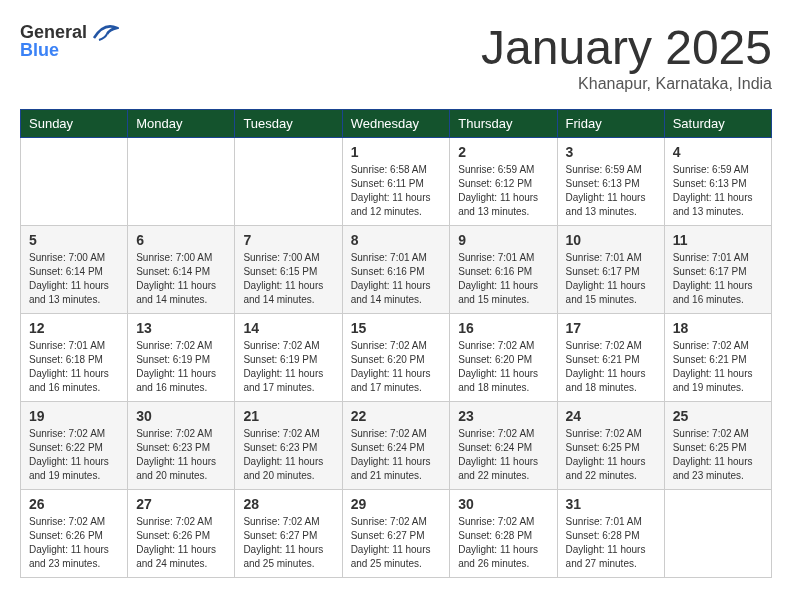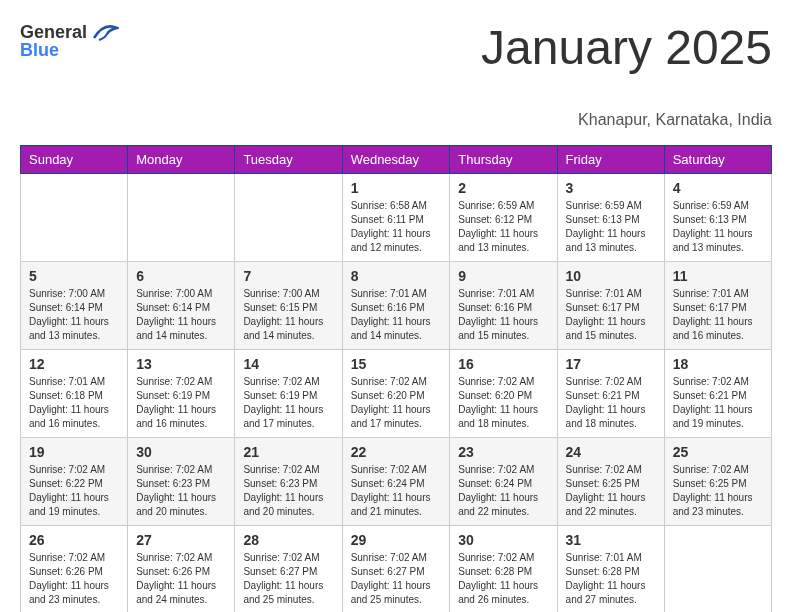--- a/index.html
+++ b/index.html
@@ -40,29 +40,28 @@
       text-align: right;
     }
     .month-title {
       font-size: 48px;
       font-weight: normal;
       color: #333;
     }
     .location-subtitle {
       font-size: 16px;
       color: #555;
-      margin-top: 36px;
     }
     .calendar-table {
       width: 100%;
       border-collapse: collapse;
       border: 1px solid #ccc;
     }
     .calendar-table th {
-      background-color: #a21caf;
+      background-color: #14532d;
       color: #fff;
       text-align: left;
       padding: 6px 8px;
       font-size: 13px;
       font-weight: normal;
       border: 1px solid #1a4490;
     }
     .calendar-table td {
       border: 1px solid #ccc;
       vertical-align: top;

